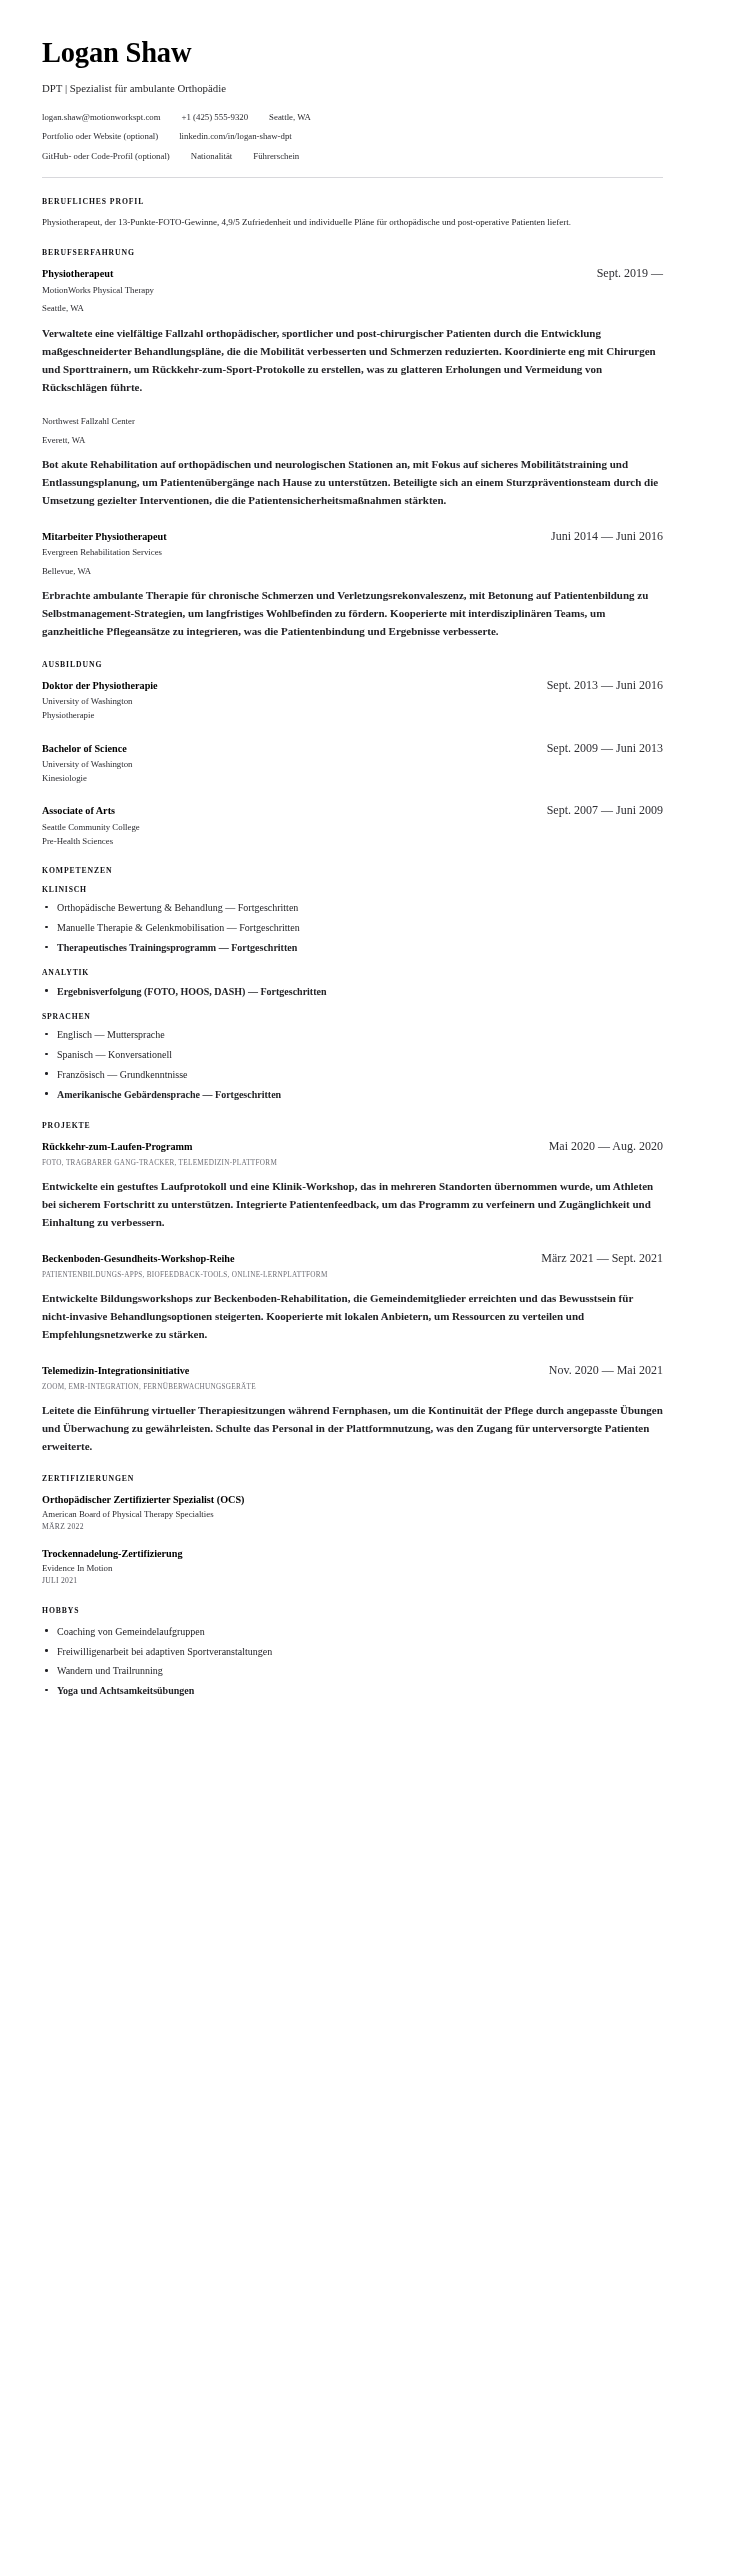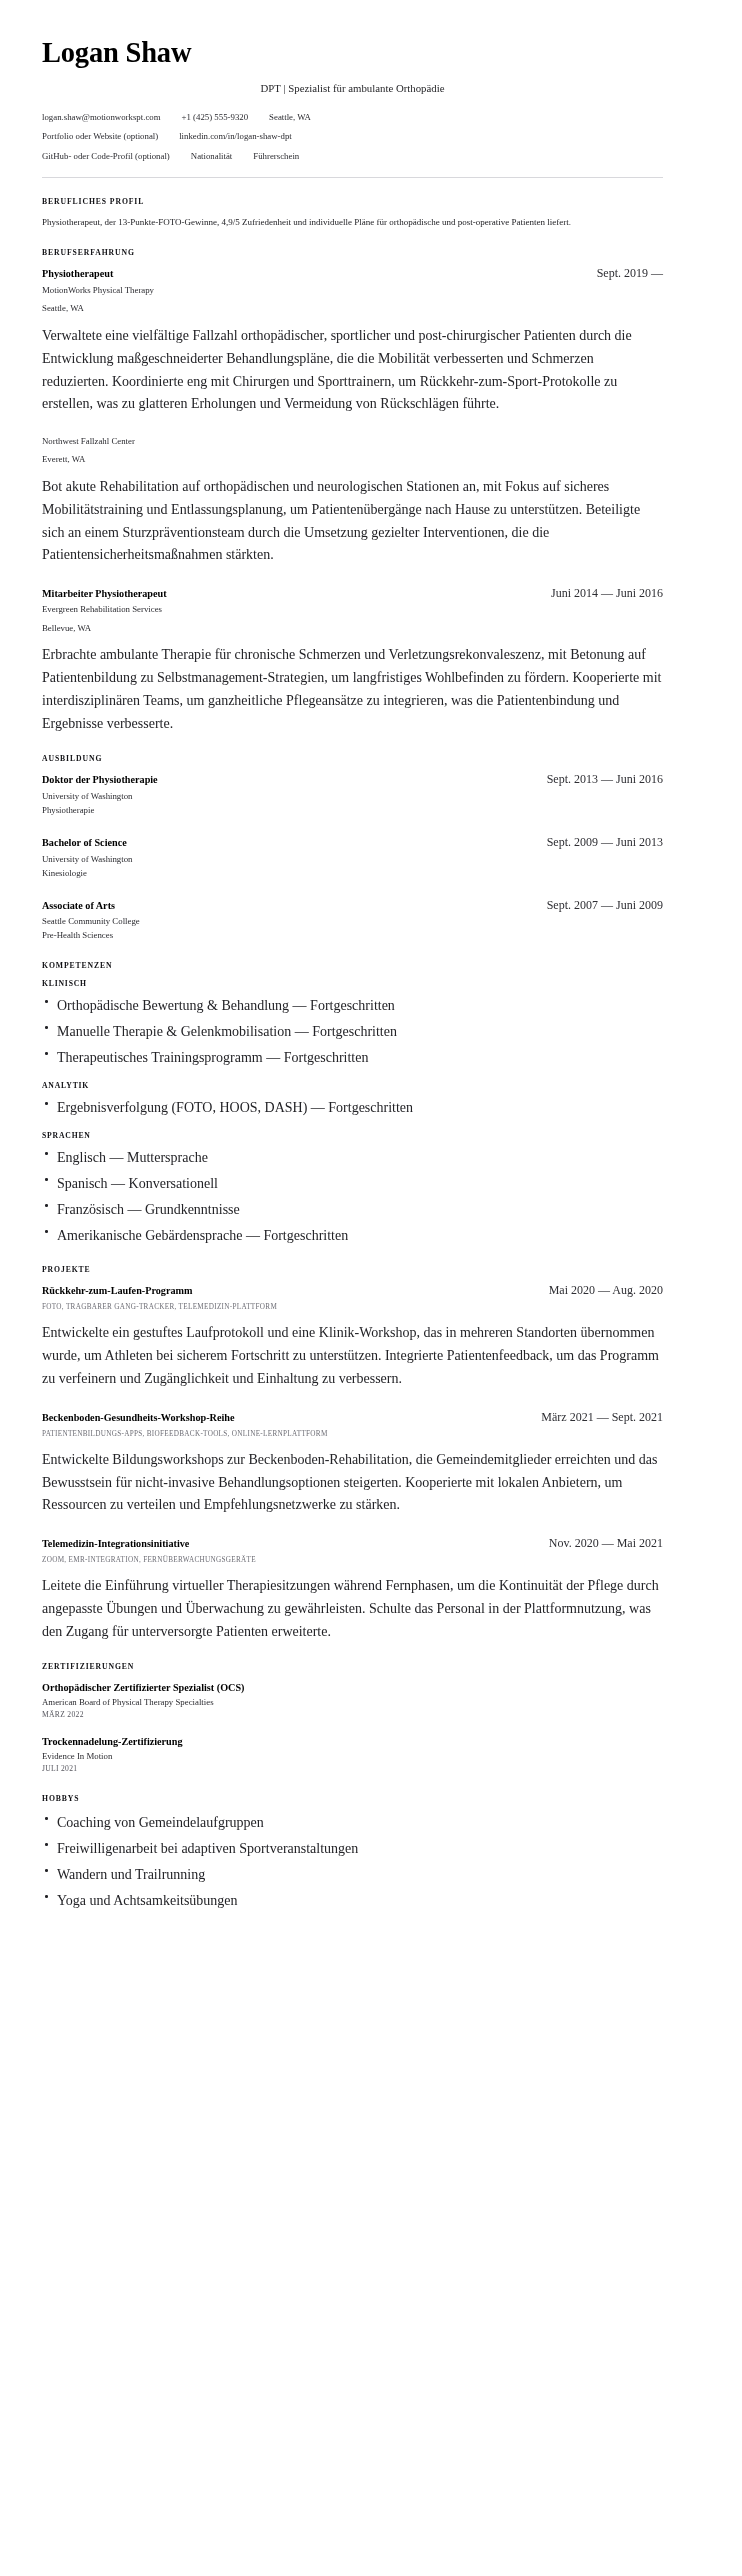--- a/index.html
+++ b/index.html
@@ -28,21 +28,20 @@
     letter-spacing: -0.2px;
     line-height: 1.06;
     margin: 0 0 7.4px 0;
     color: #000000;
   }
   .headline {
     font-size: 10.8px;
     line-height: 1.35;
     color: #27272a;
     margin: 13px 0 16px 0;
-    text-align: center;
   }
   .contact-rows {
     margin: 0 0 3.7px 0;
   }
   .contact-row {
     display: flex;
     flex-wrap: wrap;
     align-items: baseline;
     margin-bottom: 8px;
     font-size: 8.8px;
@@ -129,25 +128,26 @@
     line-height: 1.45;
     margin: 5.6px 0 0 0;
   }
   .entry-meta {
     font-size: 8.8px;
     color: #2b2b30;
     line-height: 1.45;
     margin: 1.2px 0 0 0;
   }
   .entry-desc {
-    font-size: 14px;
+    font-size: 11px;
     line-height: 1.63;
     color: #232327;
     margin: 10px 0 0 0;
     max-width: 625px;
+    font-weight: bold;
   }
   .entry-tags {
     font-size: 7.2px;
     letter-spacing: 0.3px;
     text-transform: uppercase;
     color: #6d6d75;
     margin: 3.7px 0 0 0;
     line-height: 1.4;
   }
   .entry-date-sm {
@@ -161,26 +161,26 @@
 
   
   ul.bullets {
     list-style: none;
     margin: 0;
     padding: 0;
   }
   ul.bullets li {
     position: relative;
     padding-left: 15px;
-    font-size: 14px;
+    font-size: 10px;
     line-height: 1.55;
     color: #232327;
     margin-bottom: 4.3px;
   }
-  ul.bullets li:last-child { margin-bottom: 0; }
+  ul.bullets li:last-child { margin-bottom: 0; font-weight: bold; }
   ul.bullets li::before {
     content: "";
     position: absolute;
     left: 3.1px;
     top: 5.6px;
     width: 2.5px;
     height: 2.5px;
     border-radius: 50%;
     background: #232327;
   }

